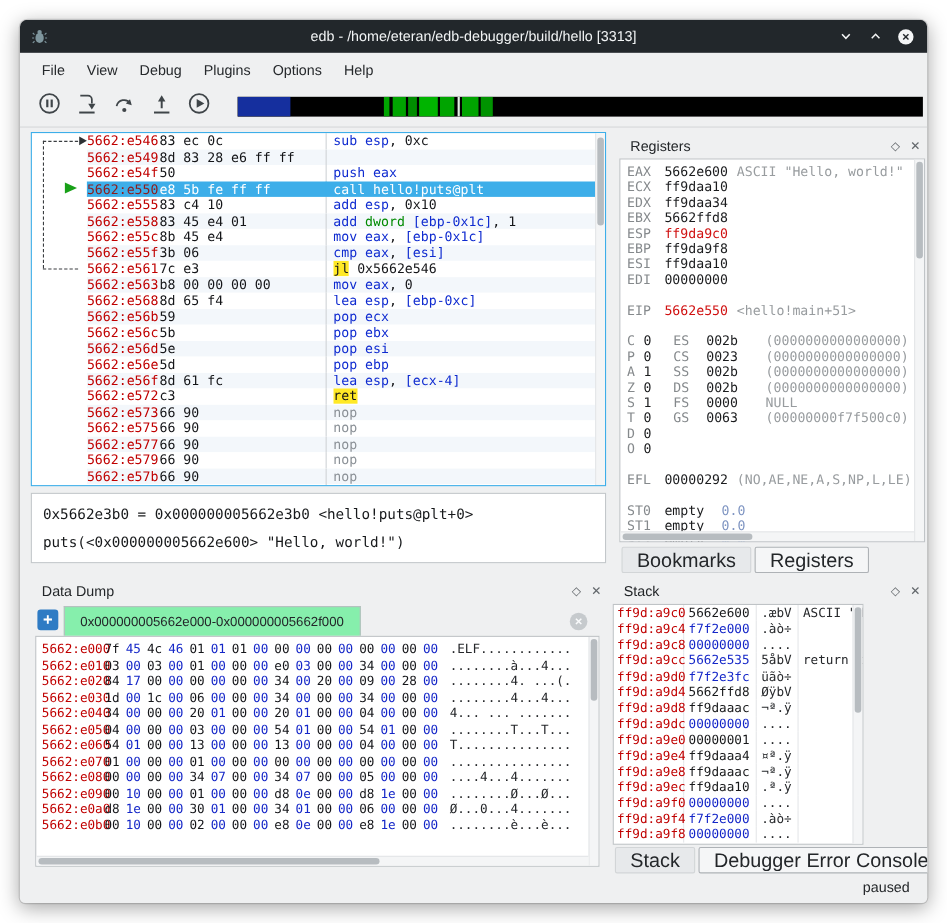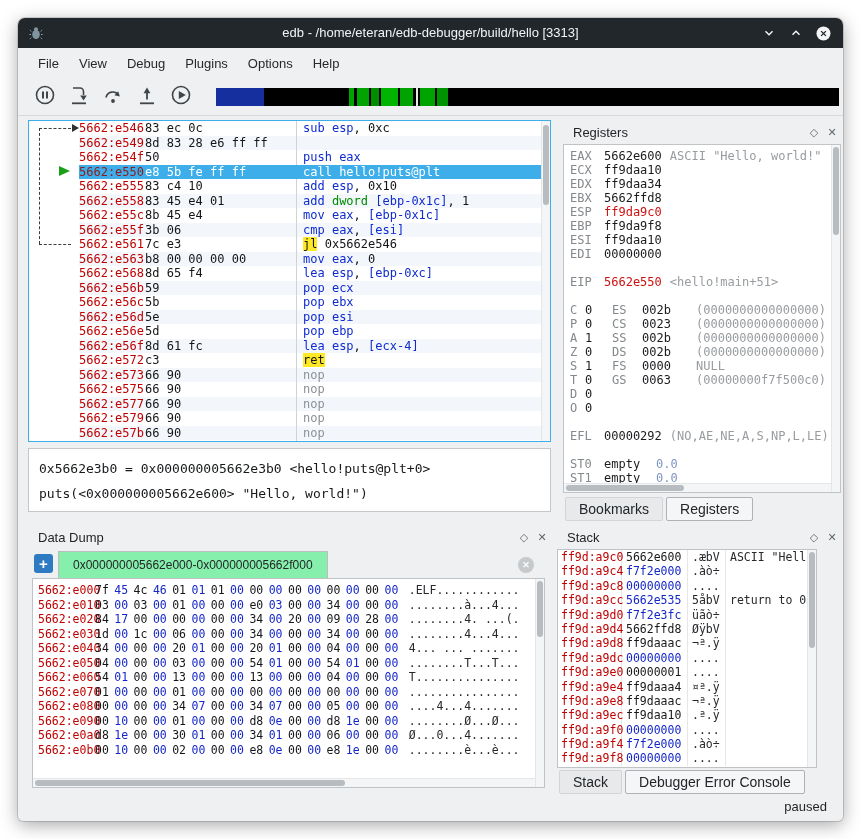--- a/index.html
+++ b/index.html
@@ -87,21 +87,21 @@
   .rnote { color:#989c9f; margin-left:8px; overflow:hidden; }
   .fl { width:15px; color:#85898c; flex:none; }
   .fv { width:27px; color:#1a1b1d; flex:none; }
   .sg { width:30px; color:#85898c; flex:none; }
   .sv { width:46px; color:#1a1b1d; flex:none; }
   .stval { width:52px; color:#1a1b1d; flex:none; }
   .stnote { color:#7f95c2; }
 
   
   .tabbar { position:absolute; display:flex; gap:3px; }
-  .tab { height:24px; line-height:22px; padding:0 13px; font-size:14px; color:#232629;
+  .tab { height:24px; line-height:22px; padding:0 13px; font-size:18px; color:#232629;
          background:#e7e9eb; border:1px solid #d2d5d7; border-radius:2px; white-space:nowrap; }
   .tab.active { background:#f5f6f7; border-color:#aeb2b6; }
 
   
   .addtab { position:absolute; left:16px; top:536px; width:19px; height:19px; background:#2e7bc4;
             color:#fff; border-radius:3px; text-align:center; font:bold 15px/19px "Liberation Sans",sans-serif; }
   .dumptab { position:absolute; left:40px; top:533px; height:28px; background:#86efac;
              border:1px solid #b9bdc0; border-bottom:none; padding:0 14px;
              font:12px/27px "Liberation Sans", sans-serif; color:#232629; }
   .tabclose { position:absolute; left:500px; top:539px; width:16px; height:16px; border-radius:8px;
@@ -109,21 +109,21 @@
   .dump { position:absolute; left:14px; top:560px; width:513px; height:210px;
           background:#fff; border:1px solid #bfc3c6; overflow:hidden; }
   .hrow { height:14.5px; line-height:14.5px; display:flex; white-space:pre;
           font:11.5px "DejaVu Sans Mono", monospace; }
   .haddr { width:62px; padding-left:5px; color:#c00000; flex:none; }
   .hb { width:19.3px; flex:none; }
   .b0 { color:#15161a; } .b1 { color:#1527c8; }
   .hascii { margin-left:5px; color:#26282b; }
 
   
-  .stack { position:absolute; left:539px; top:531px; width:260px; height:219px;
+  .stack { position:absolute; left:539px; top:531px; width:228px; height:219px;
            background:#fff; border:1px solid #bfc3c6; overflow:hidden; }
   .srow { height:14.4px; line-height:14.4px; display:flex; white-space:pre;
           font:11.5px "DejaVu Sans Mono", monospace; }
   .saddr { width:64px; padding-left:3px; color:#c00000; flex:none; border-right:1px solid #e5e7e9; }
   .sval { width:66px; padding-left:4px; flex:none; border-right:1px solid #e5e7e9; color:#17181a; }
   .sval.blue { color:#1527c8; }
   .sascii { width:38px; padding-left:4px; flex:none; border-right:1px solid #e5e7e9; color:#26282b; overflow:hidden; }
   .scomment { flex:1; padding-left:4px; color:#26282b; overflow:hidden; }
 
   

